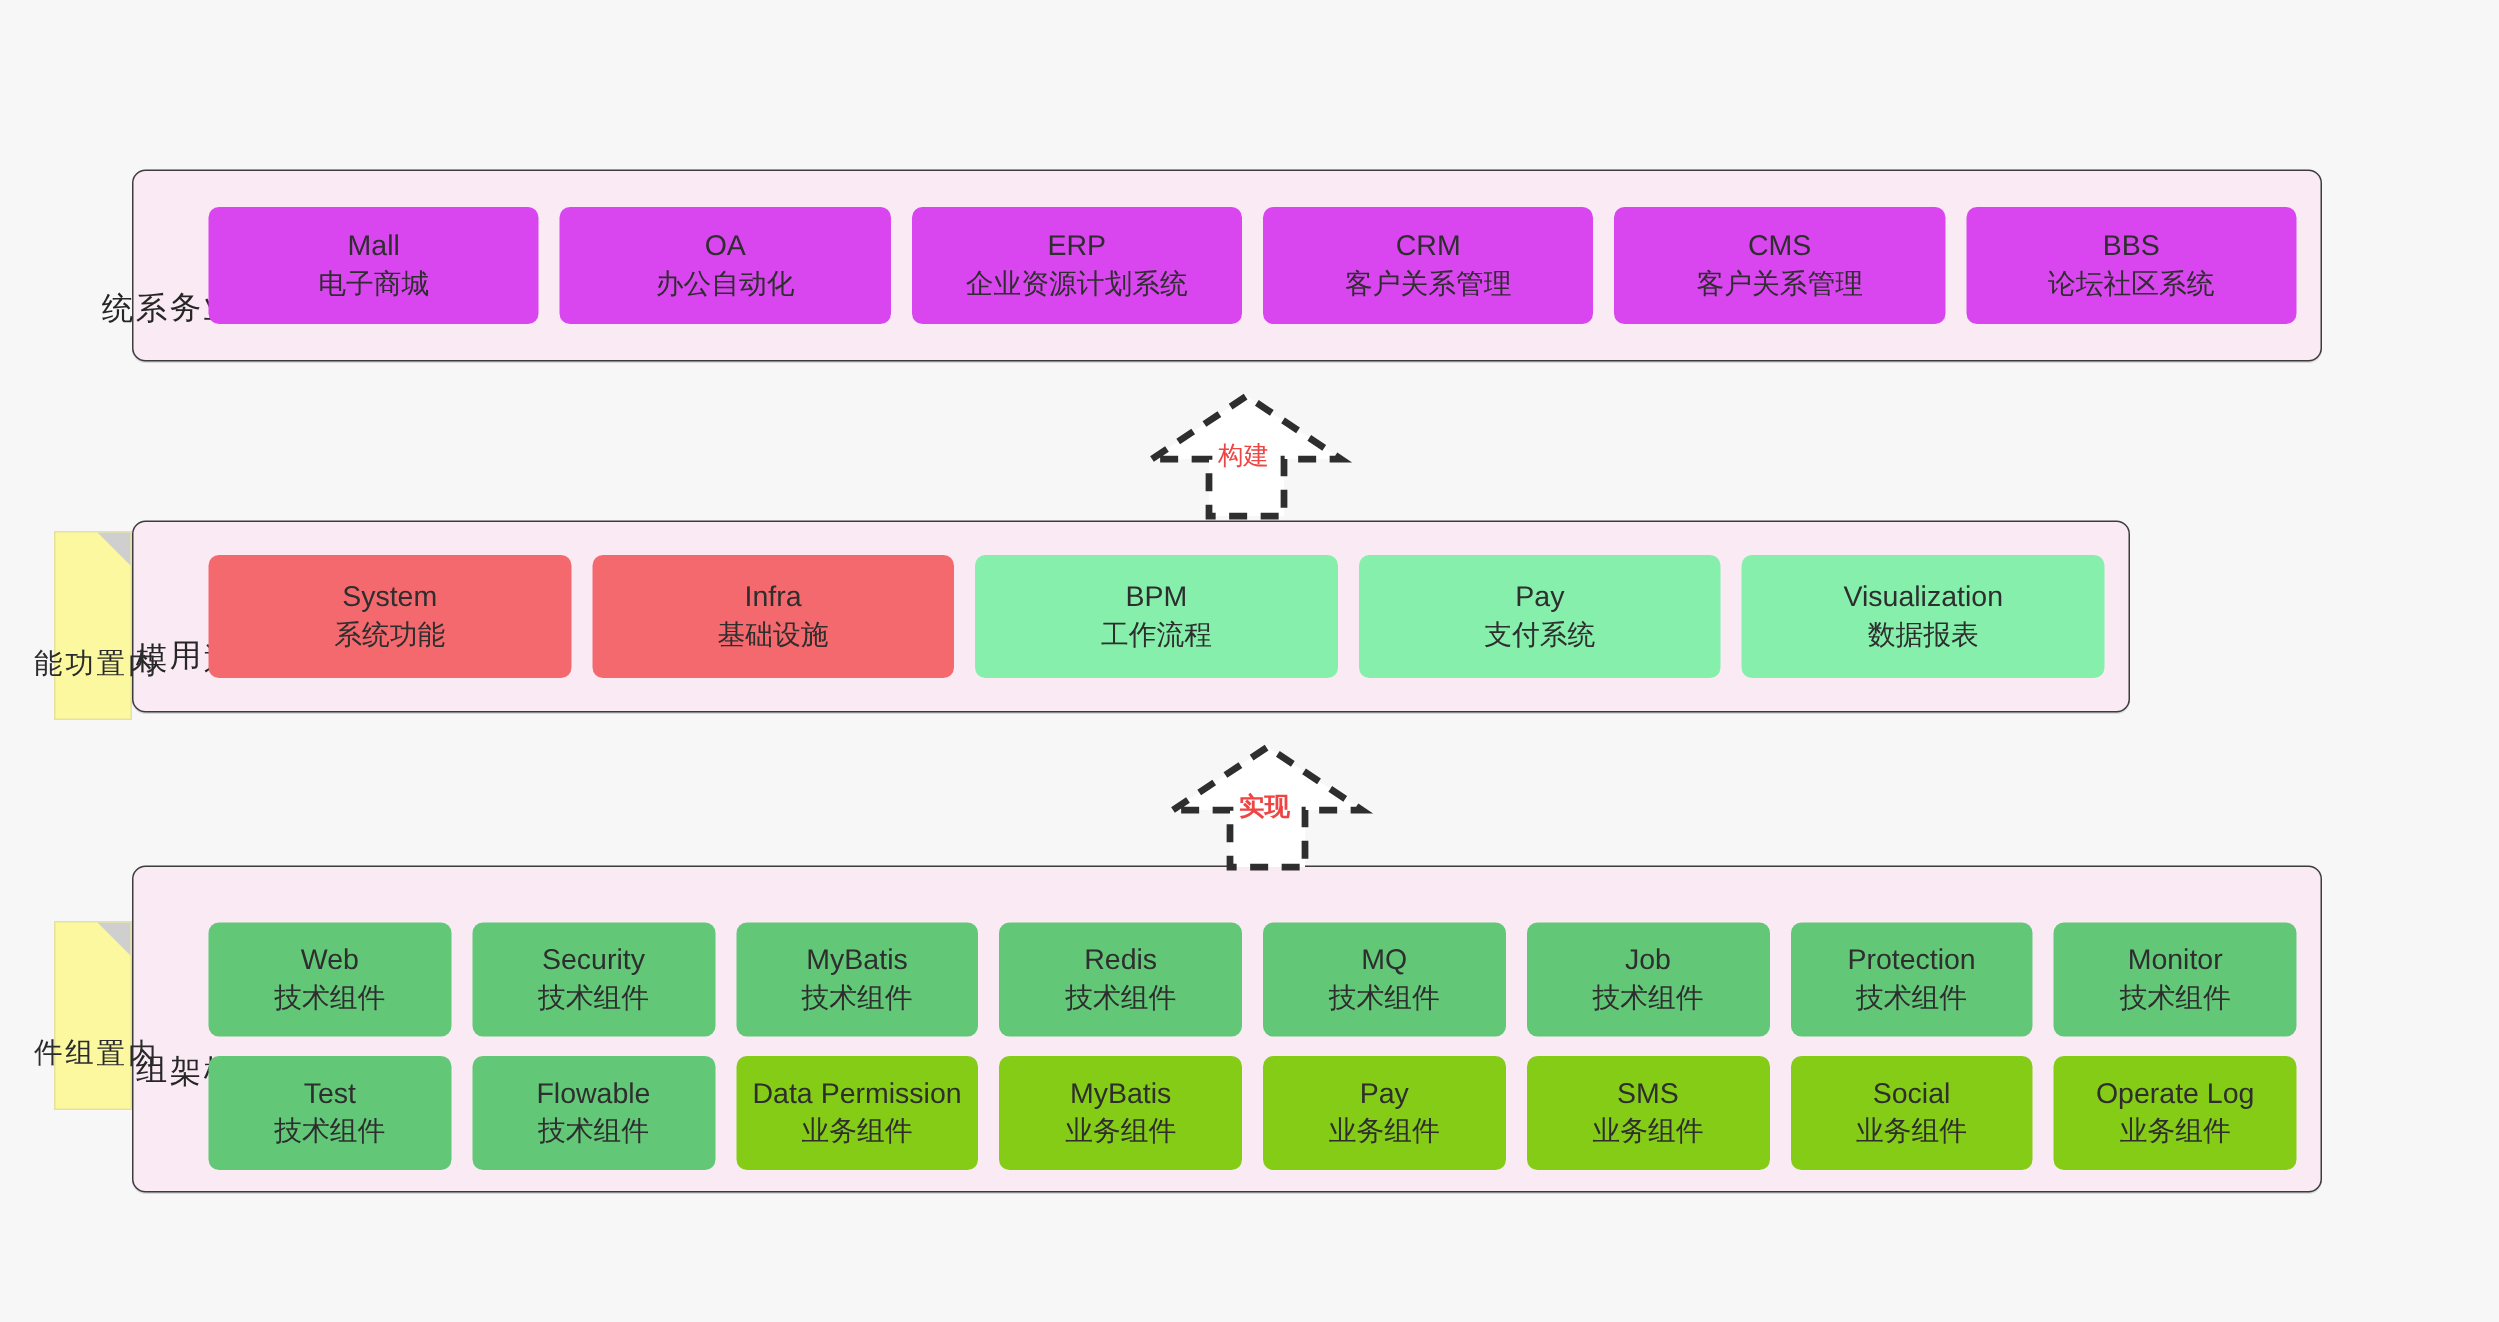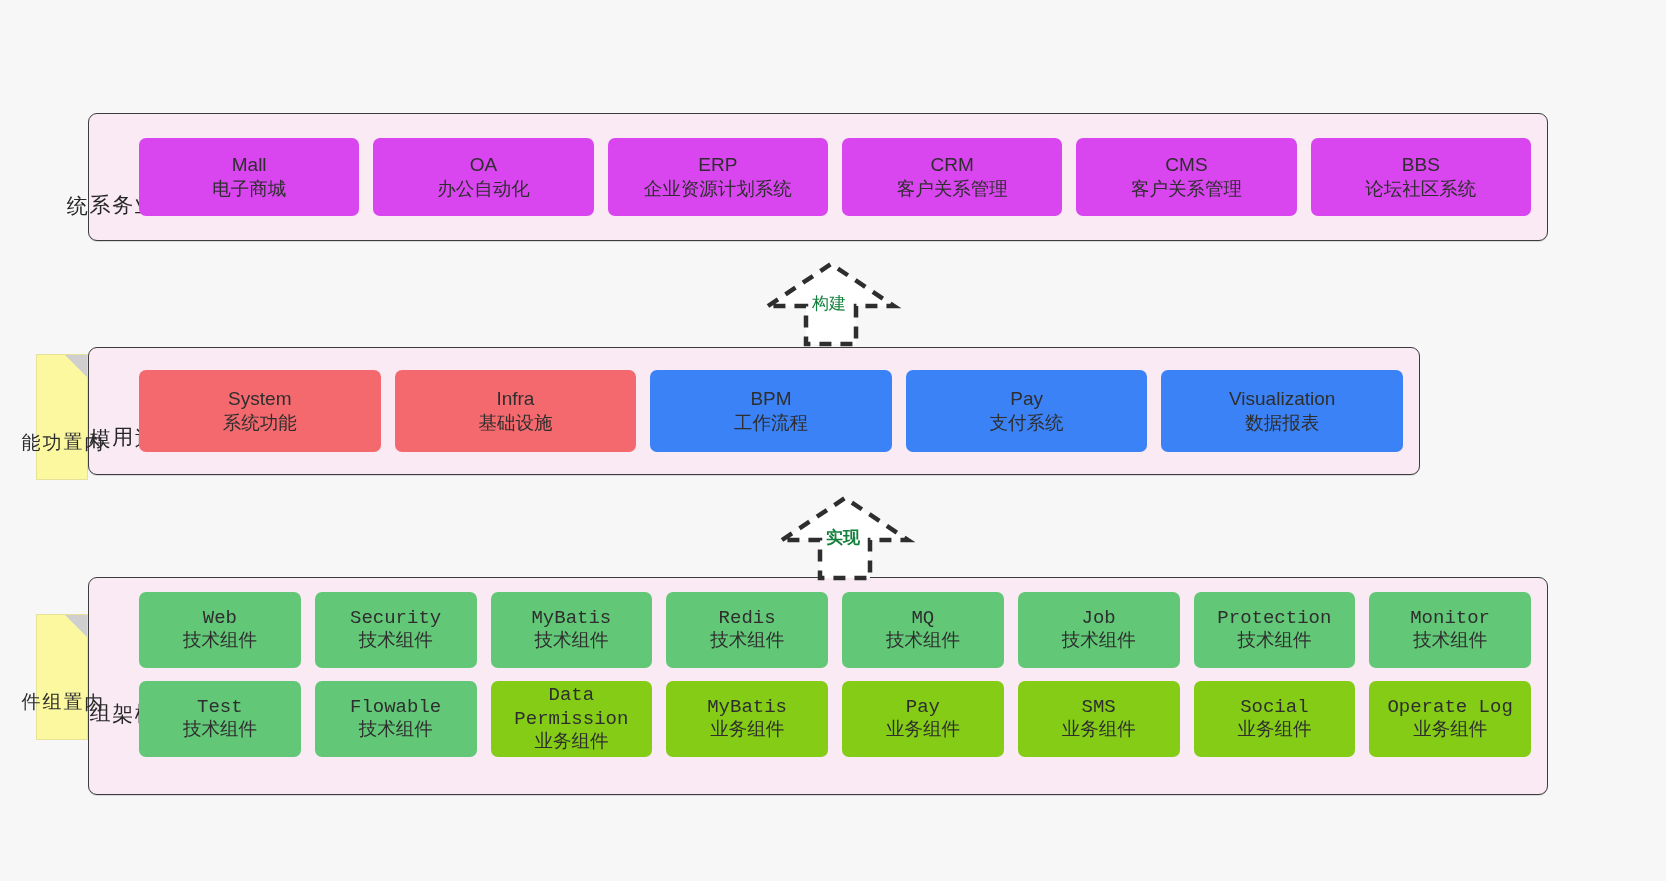--- a/index.html
+++ b/index.html
@@ -52,24 +52,23 @@
   .band-body {
     flex: 1 1 auto;
     display: flex;
     align-items: center;
     gap: 14px;
     padding: 0 16px 0 6px;
   }
 
   .band-body.two-rows {
     flex-direction: column;
-    justify-content: flex-start;
+    justify-content: flex-end;
     gap: 13px;
     padding: 14px 16px 14px 6px;
-    font-family: Liberation Mono, monospace;
   }
 
   .row {
     display: flex;
     width: 100%;
     gap: 14px;
     align-items: stretch;
   }
 
   
@@ -85,21 +84,21 @@
     font-size: 19px;
     line-height: 1.28;
     color: #2e2e2e;
     padding: 6px 4px;
     min-width: 0;
   }
   .card .cn { font-size: 18.5px; }
 
   .card.blue   { background: #d946ef; height: 78px; }
   .card.red    { background: #f4696e; height: 82px; }
-  .card.pink   { background: #3b82f6; height: 82px; }
+  .card.pink   { background: #86efac; height: 82px; }
   .card.green  { background: #62c878; height: 76px; }
   .card.green-light { background: #84cc16; height: 76px; }
 
   
   .note {
     position: absolute;
     box-sizing: border-box;
     background: #fbf8a0;
     border: 1px solid #e6e29a;
     display: flex;
@@ -125,21 +124,21 @@
   }
 
   
   .uml-arrow {
     position: absolute;
     z-index: 3;
   }
   .uml-label {
     position: absolute;
     font-size: 17px;
-    color: #15803d;
+    color: #ef4444;
     background: transparent;
     white-space: nowrap;
     z-index: 5;
   }
 </style>
 </head>
 <body>
 
 <div id="canvas">
 

